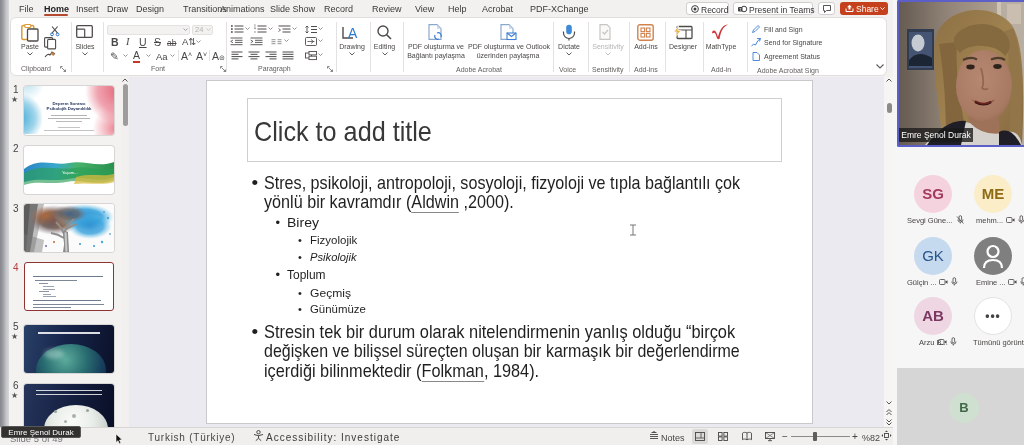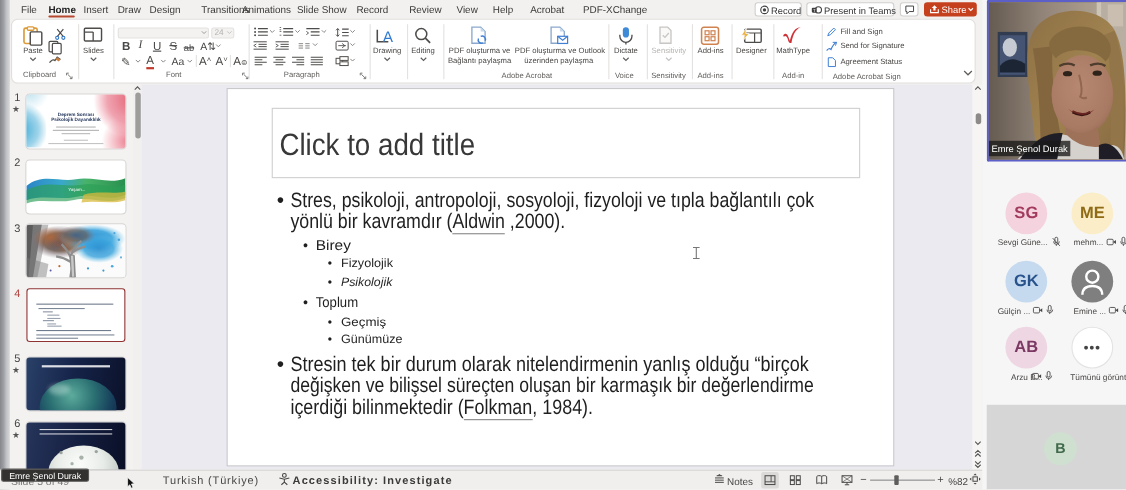--- a/index.html
+++ b/index.html
@@ -496,21 +496,21 @@
     <path d="M0.5,0.5 L3,3 L5.5,0.5 M0.5,3.5 L3,6 L5.5,3.5" fill="none" stroke="#555" stroke-width="1"></path>
   </svg>
 
 <div class="abs" style="left:0;top:427px;width:893px;height:18px;background:#f0efee;border-top:1px solid #d8d6d4;"></div>
 <div class="abs" style="left:10px;top:433px;font-size:9.5px;color:#777;">Slide 5 of 49</div>
 <div class="abs" style="left:148px;top:432px;font-size:10px;letter-spacing:0.75px;color:#484644;">Turkish (Türkiye)</div>
 <svg style="left:253px;top:430px;" width="11" height="11">
     <circle cx="5.5" cy="2.2" r="1.7" fill="none" stroke="#484644" stroke-width="1"></circle>
     <path d="M1,4.5 l4.5,1.2 l4.5,-1.2 M5.5,5.7 v2.6 M5.5,8.3 l-2.7,2.4 M5.5,8.3 l2.7,2.4" fill="none" stroke="#484644" stroke-width="1"></path>
   </svg>
-<div class="abs" style="left:266px;top:432px;font-size:10px;letter-spacing:1.0px;color:#3b3a39;font-weight:bold;text-align:right;">Accessibility: Investigate</div>
+<div class="abs" style="left:266px;top:432px;font-size:10px;letter-spacing:1.0px;color:#3b3a39;font-weight:normal;text-align:right;">Accessibility: Investigate</div>
 <svg style="left:649px;top:431px;" width="10" height="10">
     <path d="M1,3.5 h8 M1,5.5 h8 M1,7.5 h8 M2.5,1.5 l5,0" stroke="#484644" stroke-width="0.9" fill="none"></path>
     <path d="M5,0 l2,1.5 h-4 Z" fill="#484644"></path>
   </svg>
 <div class="abs" style="left:661px;top:433px;font-size:9px;color:#484644;">Notes</div>
 <div class="abs" style="left:692px;top:429px;width:16px;height:15px;background:#dcdad8;border-radius:2px;"></div>
 <svg style="left:695px;top:432px;" width="10" height="9">
     <rect x="0.5" y="0.5" width="9" height="8" fill="none" stroke="#484644" stroke-width="0.9"></rect>
     <path d="M0.5,6 h9 M6,0.5 v5.5" stroke="#484644" stroke-width="0.8"></path>
   </svg>
@@ -604,21 +604,21 @@
       <path d="M3,1 a1.3,1.3 0 0 1 2.6,0 v2.4 a1.3,1.3 0 0 1 -2.6,0 Z M1.8,3.5 a2.6,2.6 0 0 0 5.2,0 M4.3,6.1 v1.4 M1,0.5 l6.5,7" stroke="#484644" stroke-width="0.8" fill="none"></path>
     </svg>
   <div class="abs" style="left:83px;top:69px;font-size:7.5px;color:#484644;">mehm...</div>
   <svg style="left:113px;top:69px;" width="9" height="8">
       <rect x="0.5" y="1.5" width="5.5" height="5" rx="1" fill="none" stroke="#484644" stroke-width="0.8"></rect>
       <path d="M6,4 l2.5,-1.8 v3.6 Z" fill="#484644"></path>
     </svg>
   <svg style="left:124px;top:69px;" width="8" height="8">
       <path d="M3,1 a1.3,1.3 0 0 1 2.6,0 v2.4 a1.3,1.3 0 0 1 -2.6,0 Z M1.8,3.5 a2.6,2.6 0 0 0 5.2,0 M4.3,6.1 v1.4" stroke="#484644" stroke-width="0.8" fill="none"></path>
     </svg>
-  <div class="abs ctr" style="left:21px;top:90px;width:38px;height:38px;border-radius:50%;background:#c5daee;color:#29538c;font-size:15px;font-weight:bold;line-height:38px;">GK</div>
+  <div class="abs ctr" style="left:21px;top:90px;width:38px;height:38px;border-radius:50%;background:#c5daee;color:#29538c;font-size:15px;font-weight:normal;line-height:38px;">GK</div>
   <div class="abs" style="left:81px;top:90px;width:38px;height:38px;border-radius:50%;background:#7f7f7f;">
     <svg style="left:0;top:0;" width="38" height="38">
         <circle cx="19" cy="14.5" r="5.5" fill="none" stroke="#fff" stroke-width="2.2"></circle>
         <path d="M10,31 q0,-8 9,-8 q9,0 9,8" fill="none" stroke="#fff" stroke-width="2.2"></path>
       </svg>
   </div>
   <div class="abs" style="left:14px;top:131px;font-size:7.5px;color:#484644;">Gülçin ...</div>
   <svg style="left:46px;top:131px;" width="9" height="8">
       <rect x="0.5" y="1.5" width="5.5" height="5" rx="1" fill="none" stroke="#484644" stroke-width="0.8"></rect>
       <path d="M6,4 l2.5,-1.8 v3.6 Z" fill="#484644"></path>

